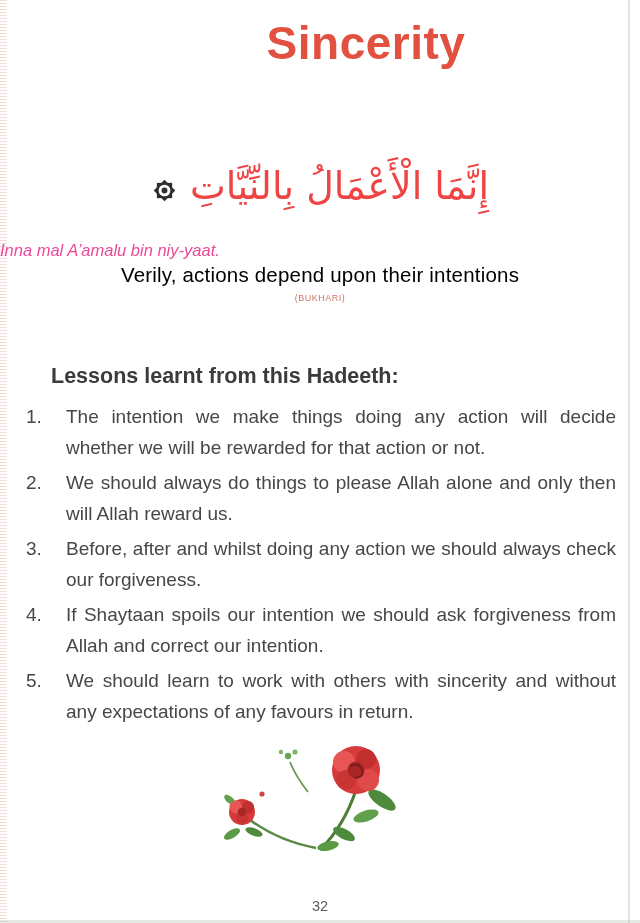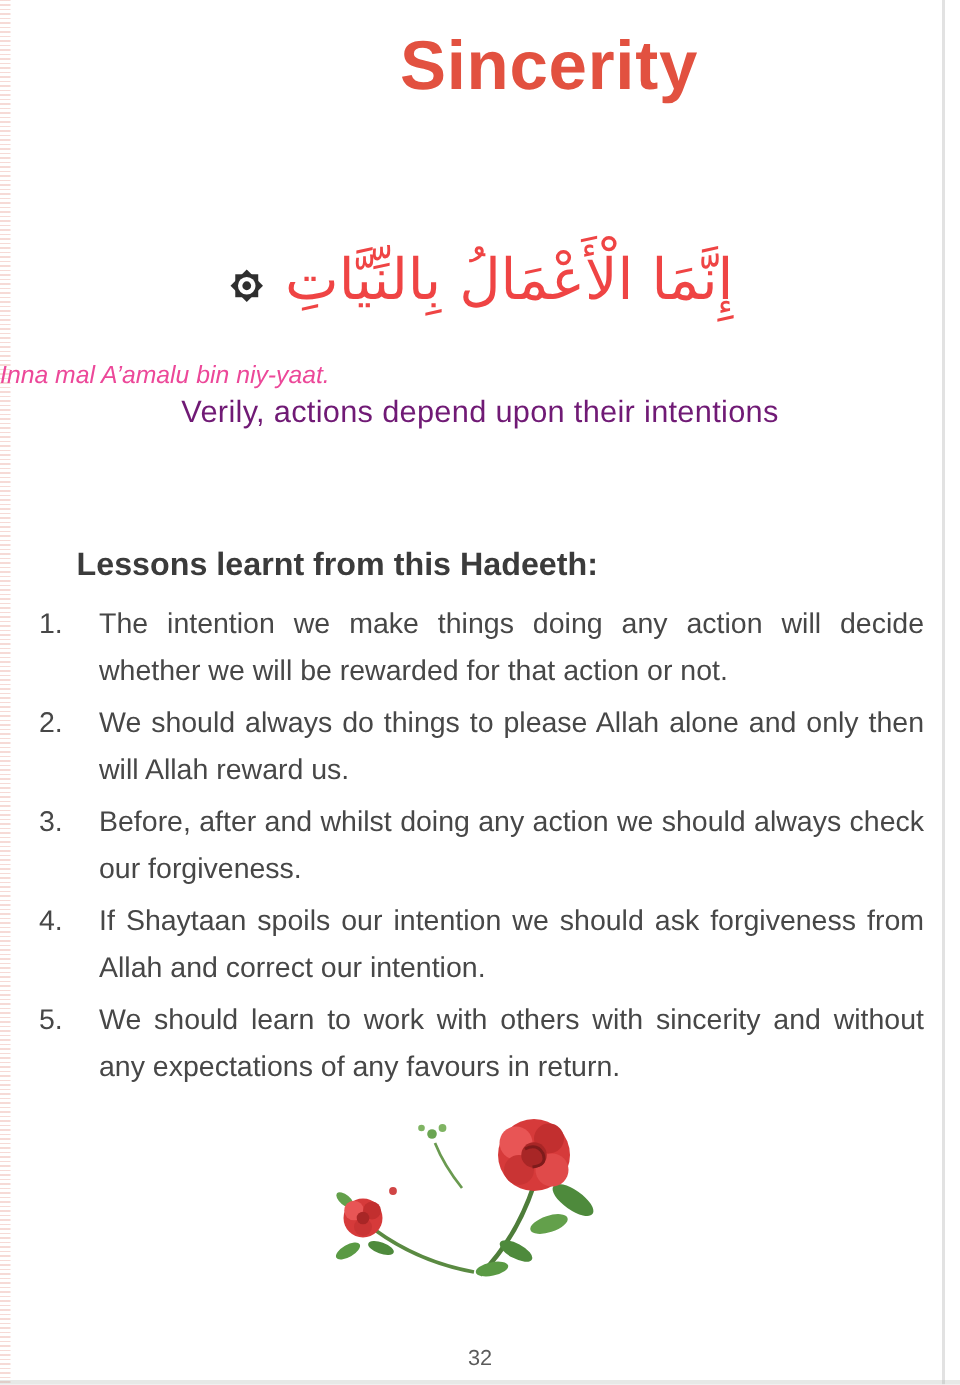--- a/index.html
+++ b/index.html
@@ -45,21 +45,21 @@
     color:#ef4444;
   }
   .translit{
     position:absolute;top:241px;left:0;width:100%;
     text-align:left;font-style:italic;
     font-size:16.5px;color:#ec4899;
   }
   .translation{
     position:absolute;top:263px;left:0;width:100%;
     text-align:center;
-    font-size:20.5px;color:#701a75;letter-spacing:.2px;
+    font-size:20.5px;color:#000000;letter-spacing:.2px;
   }
   .source{
     position:absolute;top:293px;left:0;width:100%;
     text-align:center;
     font-size:9px;color:#c97863;letter-spacing:.5px;
   }
   .lessons-heading{
     position:absolute;top:364px;left:26px;
     font-size:21.5px;font-weight:700;color:#3b3b3b;margin-left:25px;
   }
@@ -110,20 +110,21 @@
         <rect x="5.2" y="5.2" width="13.6" height="13.6" fill="#2f2f2f" transform="rotate(45 12 12)"></rect>
         <circle cx="12" cy="12" r="5.2" fill="#ffffff"></circle>
         <circle cx="12" cy="12" r="2.6" fill="#2f2f2f"></circle>
       </svg>
     </span>
     <span class="arabic-text" dir="rtl">إِنَّمَا الْأَعْمَالُ بِالنِّيَّاتِ</span>
   </div>
 
   <div class="translit">Inna mal A’amalu bin niy-yaat.</div>
   <div class="translation">Verily, actions depend upon their intentions</div>
+  <div class="source">(BUKHARI)</div>
 
   <div class="lessons-heading">Lessons learnt from this Hadeeth:</div>
 
   <div class="lessons-list">
     <div class="lesson-item">
       <span class="lesson-number">1.</span>
       <span class="lesson-text">The intention we make things doing any action will decide whether we will be rewarded for that action or not.</span>
     </div>
     <div class="lesson-item">
       <span class="lesson-number">2.</span>

